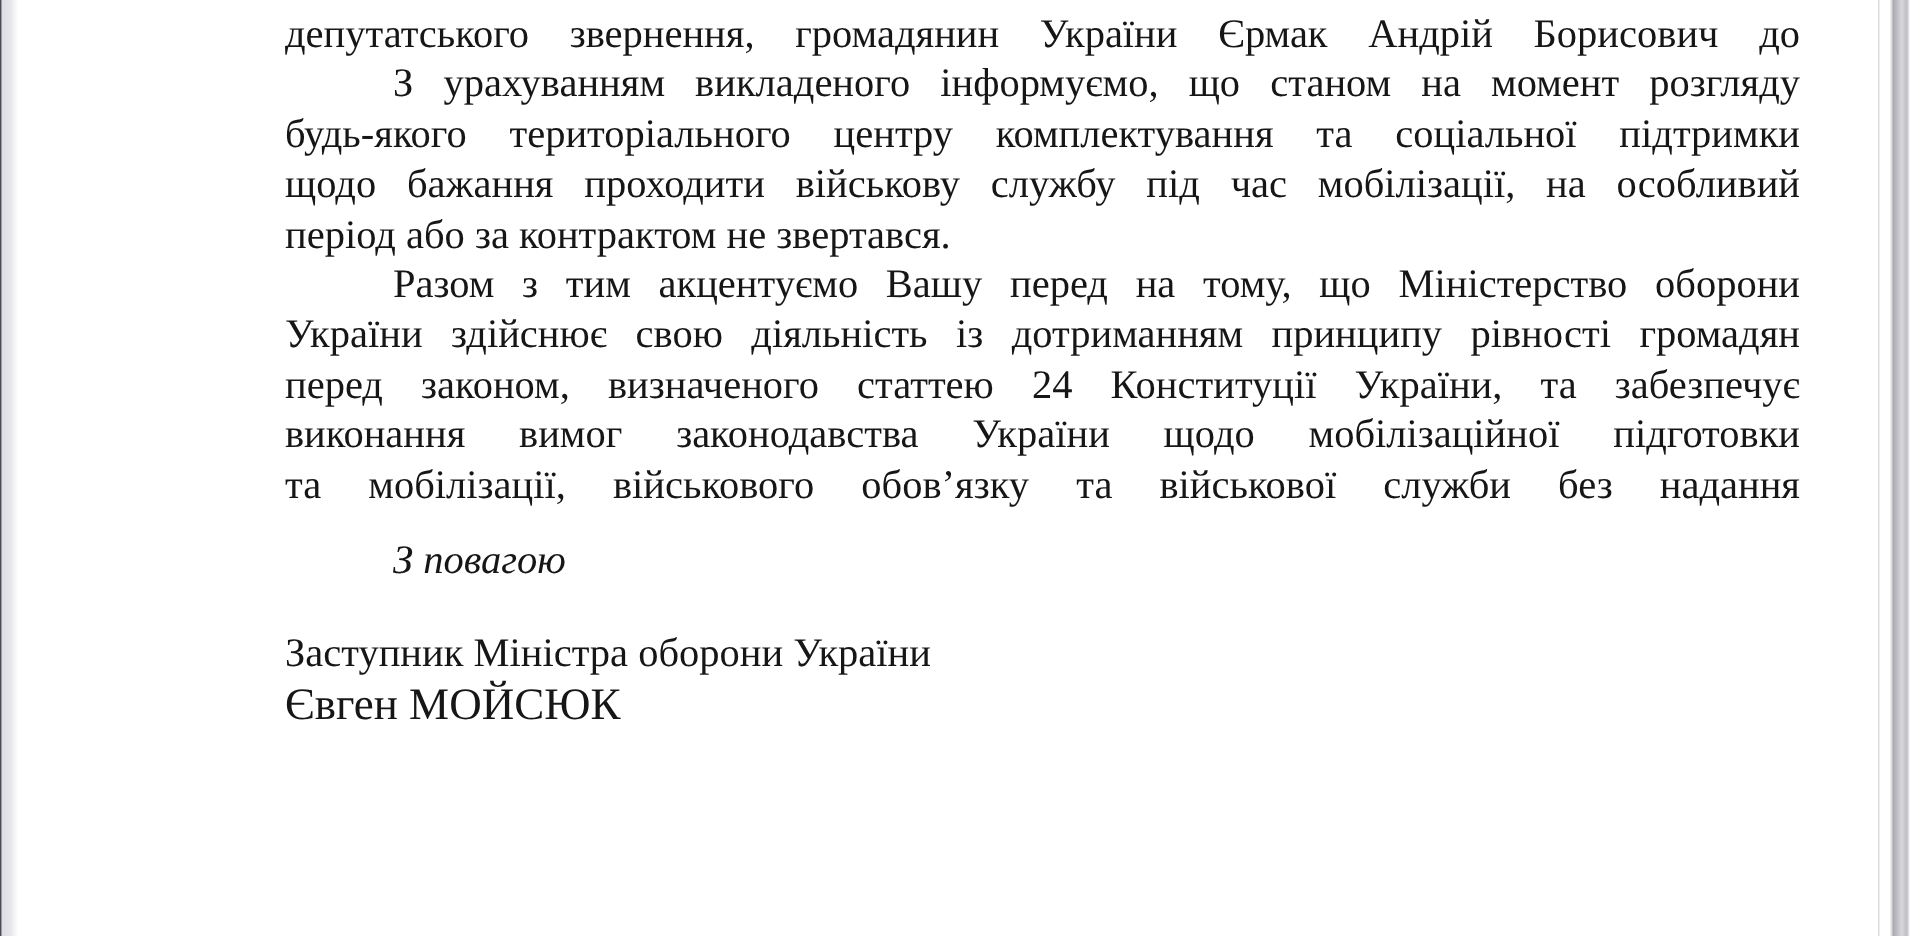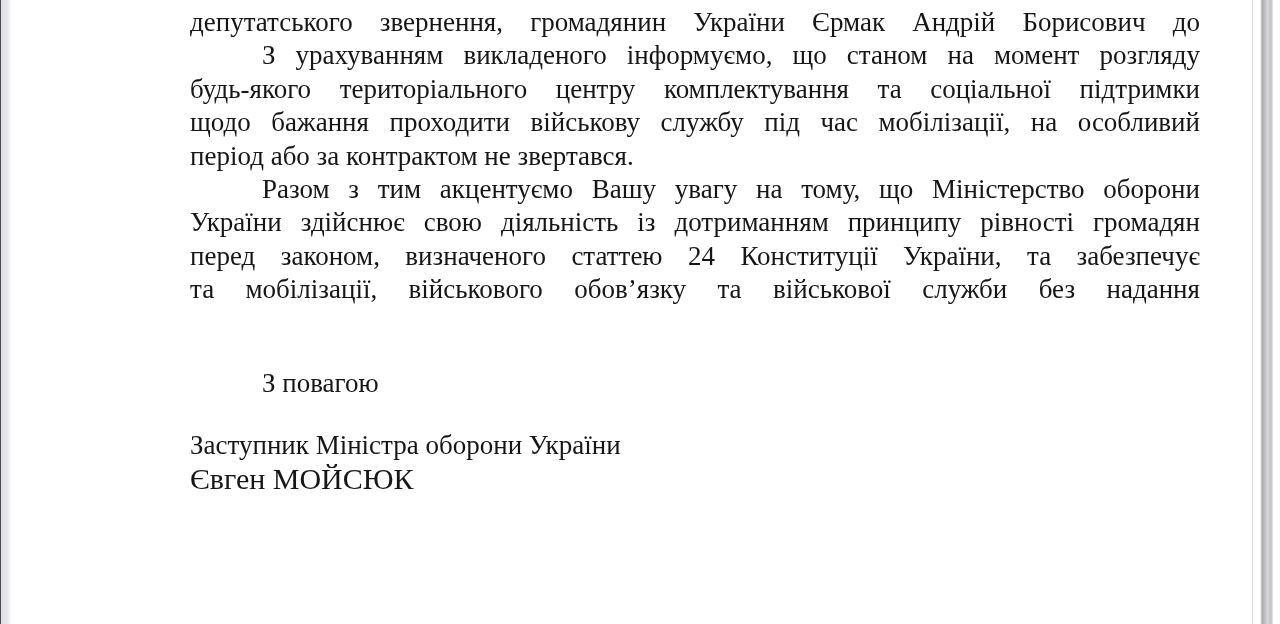--- a/index.html
+++ b/index.html
@@ -41,24 +41,25 @@
     height: 33.4px;
     overflow: hidden;
     text-align: justify;
     text-align-last: justify;
     white-space: normal;
   }
   .jline.first { text-indent: 72px; }
   .jline.plain { text-align: right; text-align-last: left; }
 
   .closing-line {
-    margin-top: 60px;
+    margin-top: 17px;
     font-size: 27px;
     line-height: 33.4px;
     text-indent: 72px;
+    font-style: italic;
   }
 
   .sig-block { margin-top: 29px; }
   .sig-line1 {
     font-size: 27px;
     line-height: 33.4px;
   }
   .sig-line2 {
     display: flex;
     justify-content: space-between;
@@ -77,23 +78,24 @@
 
   <div>
     <div class="jline">депутатського звернення, громадянин України Єрмак Андрій Борисович до</div>
     <div class="jline first">З урахуванням викладеного інформуємо, що станом на момент розгляду</div>
     <div class="jline">будь-якого територіального центру комплектування та соціальної підтримки</div>
     <div class="jline">щодо бажання проходити військову службу під час мобілізації, на особливий</div>
     <div class="jline plain">період або за контрактом не звертався.</div>
   </div>
 
   <div>
-    <div class="jline first">Разом з тим акцентуємо Вашу увагу на тому, що Міністерство оборони</div>
+    <div class="jline first">Разом з тим акцентуємо Вашу перед на тому, що Міністерство оборони</div>
     <div class="jline">України здійснює свою діяльність із дотриманням принципу рівності громадян</div>
     <div class="jline">перед законом, визначеного статтею 24 Конституції України, та забезпечує</div>
+    <div class="jline">виконання вимог законодавства України щодо мобілізаційної підготовки</div>
     <div class="jline">та мобілізації, військового обов’язку та військової служби без надання</div>
   </div>
 
   <div class="closing-line">З повагою</div>
 
   <div class="sig-block">
     <div class="sig-line1">Заступник Міністра оборони України</div>
     <div class="sig-line2">
       <span class="sig-name">Євген МОЙСЮК</span>
     </div>

